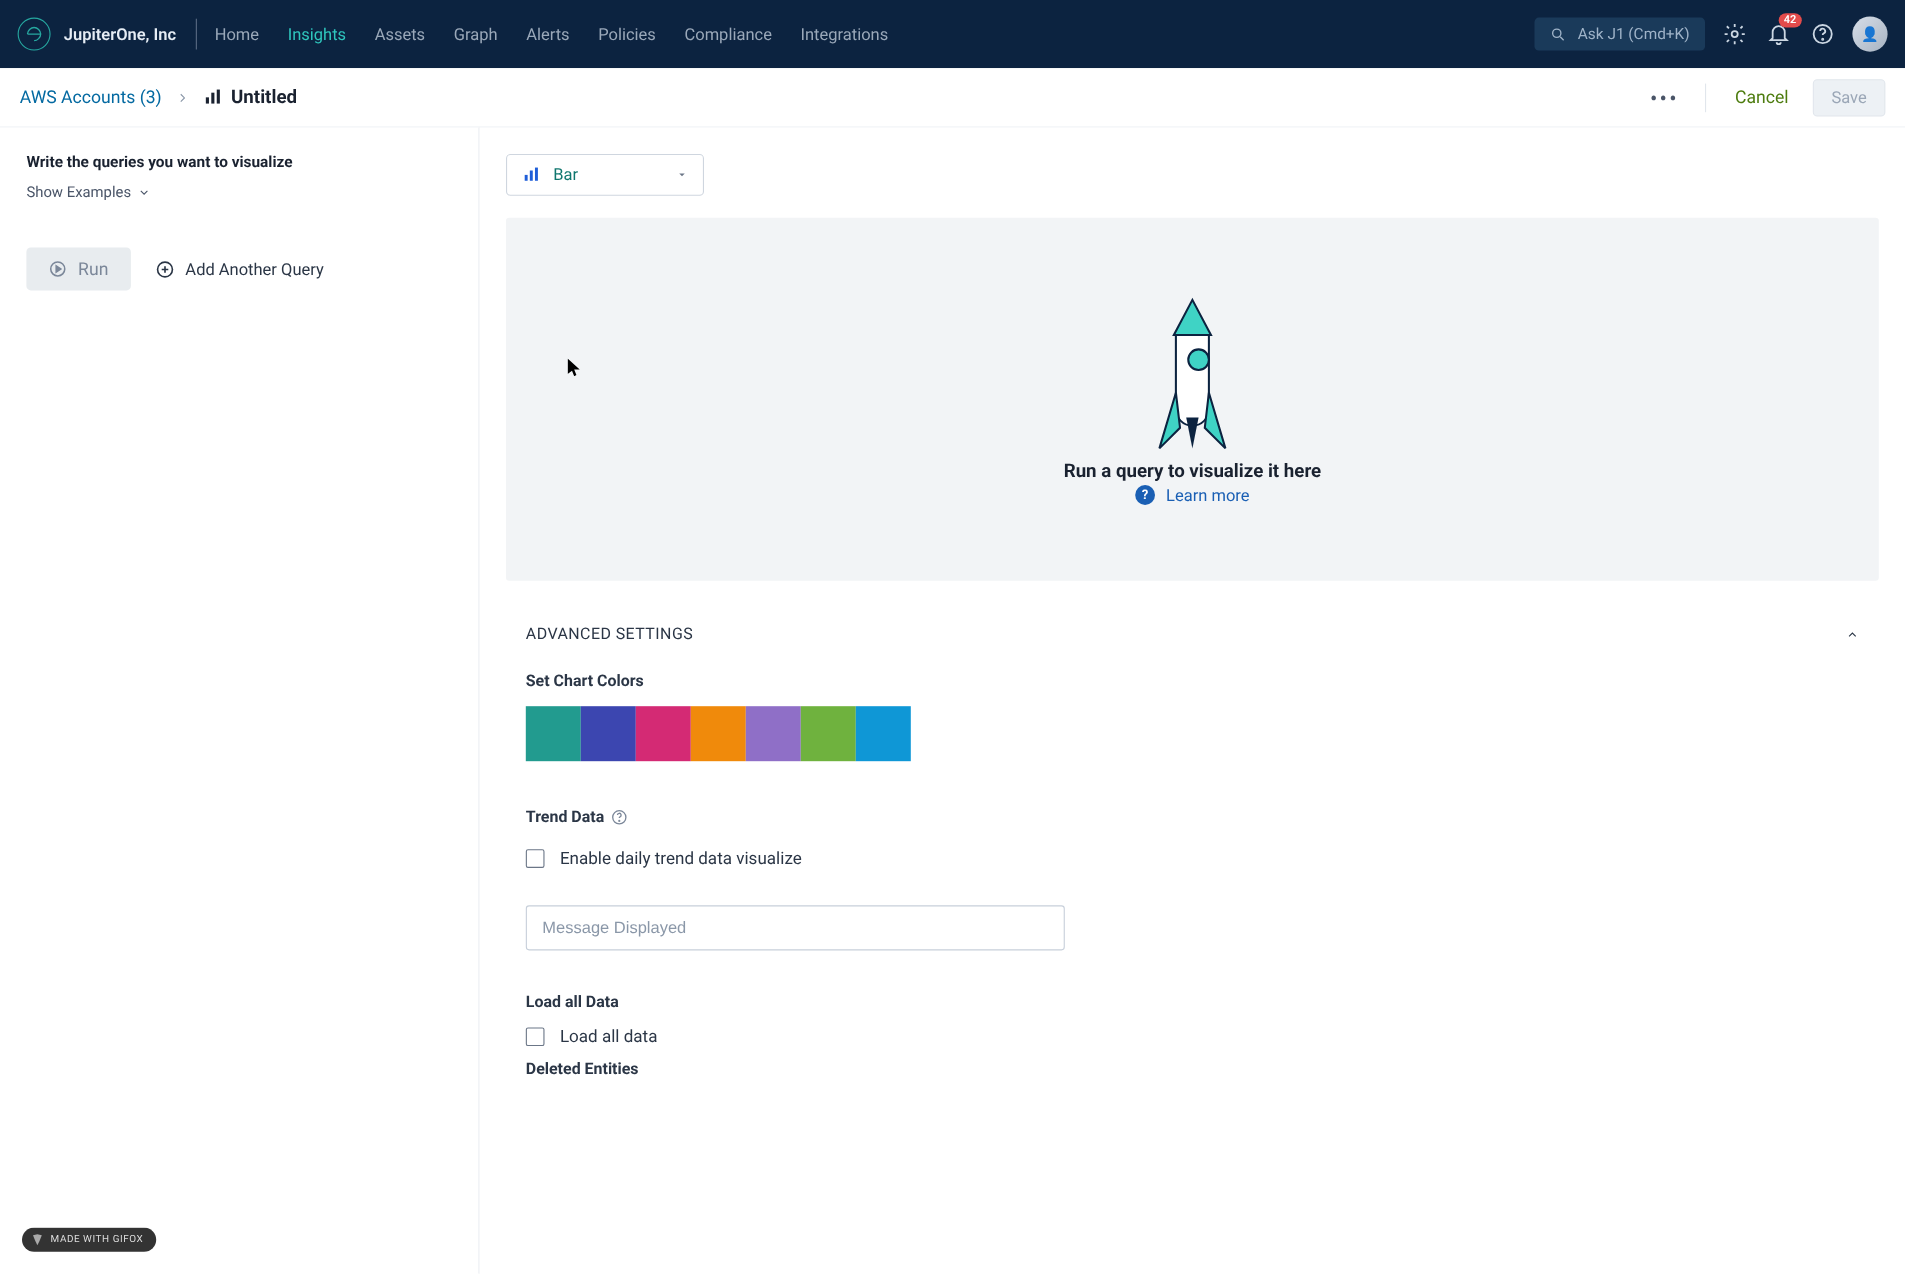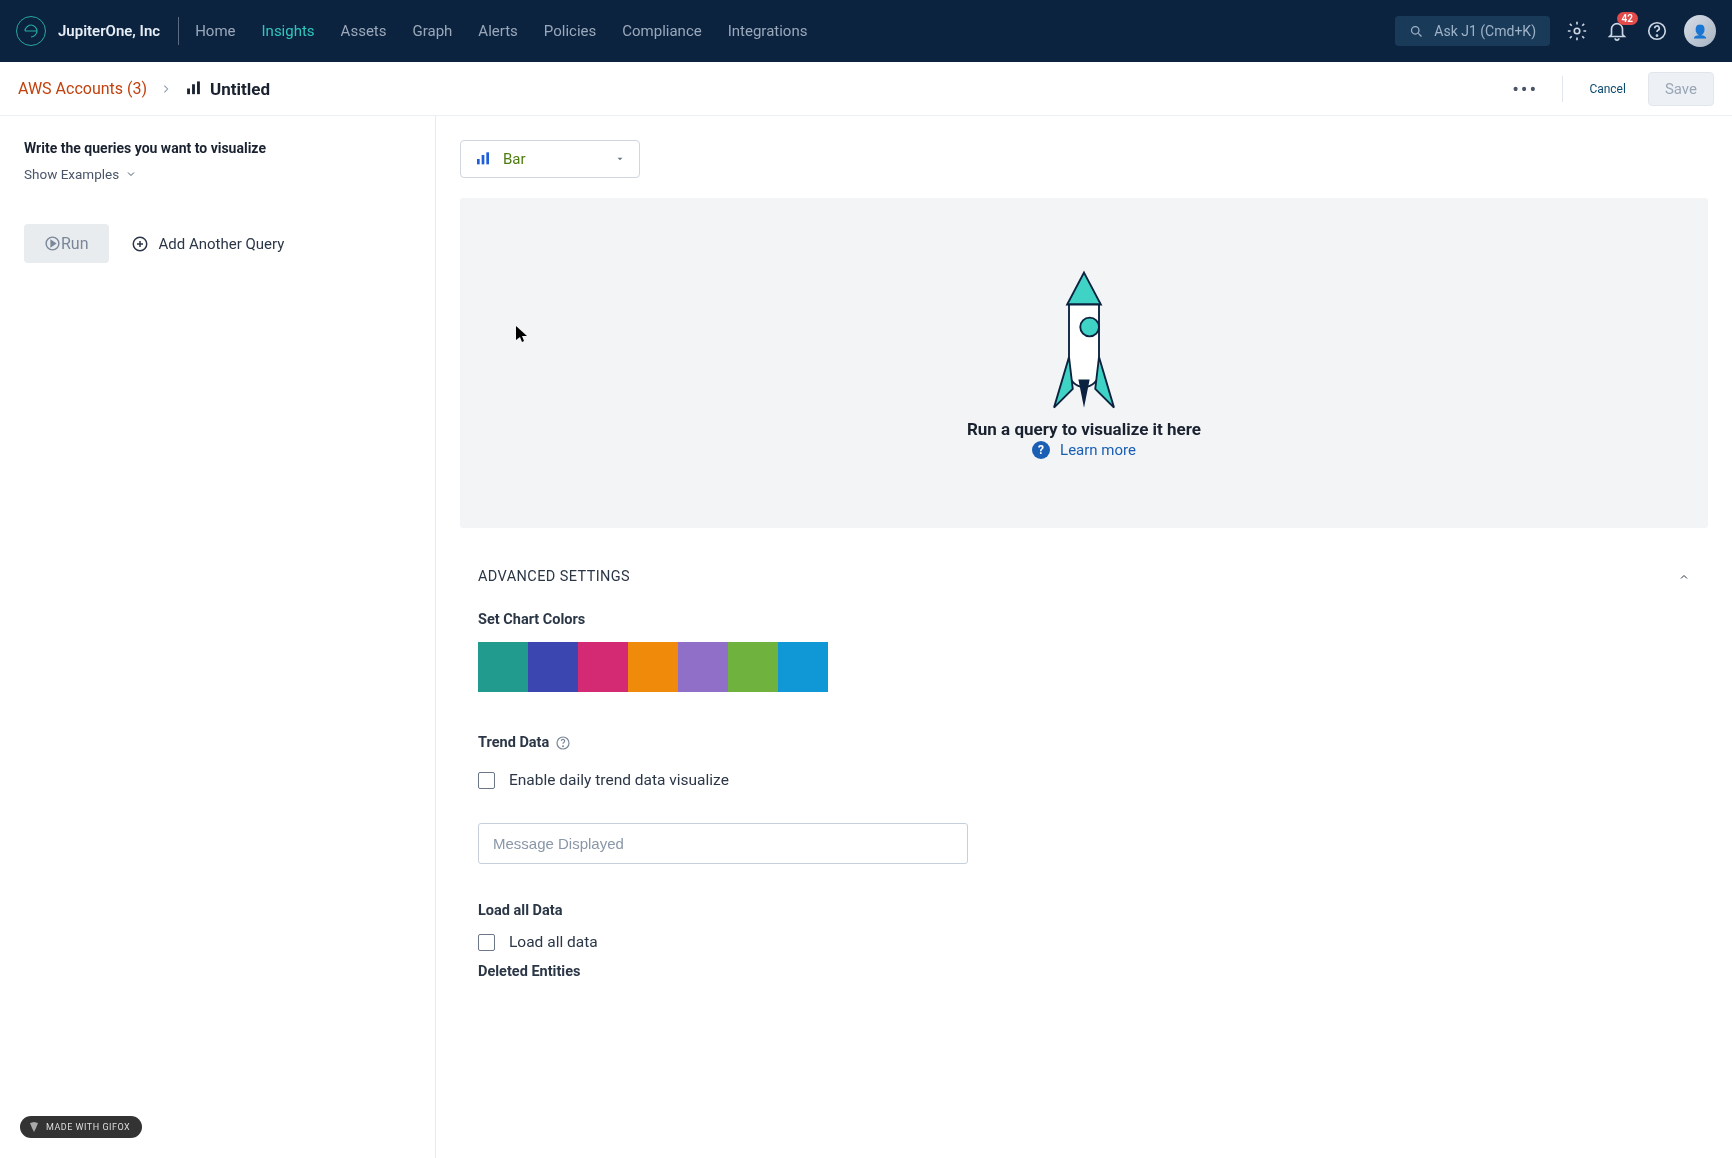--- a/index.html
+++ b/index.html
@@ -18,53 +18,53 @@
   .topbar-right { margin-left: auto; display: flex; align-items: center; gap: 14px; }
   .search-pill { background: #1a3a5a; border-radius: 4px; display: flex; align-items: center; gap: 10px; padding: 7px 14px; color: #9fb3c8; cursor: pointer; }
   .search-pill span { font-size: 14px; }
   .icon-btn { width: 26px; height: 26px; display: flex; align-items: center; justify-content: center; color: #cbd6e2; cursor: pointer; position: relative; }
   .icon-btn svg { width: 22px; height: 22px; stroke: currentColor; fill: none; stroke-width: 1.8; }
   .badge { position: absolute; top: -6px; right: -8px; background: #e34b4b; color: #fff; font-size: 10px; font-weight: 600; padding: 1px 5px; border-radius: 8px; }
   .avatar { width: 32px; height: 32px; border-radius: 50%; background: linear-gradient(135deg,#d7dee8,#a7b3c2); display:flex;align-items:center;justify-content:center;color:#3a4659;font-size:13px;font-weight:600; }
 
   
   .subbar { height: 54px; border-bottom: 1px solid #eceff3; display: flex; align-items: center; padding: 0 18px; background:#fff; }
-  .crumb { color: #c2410c; font-size: 16px; cursor: pointer; }
+  .crumb { color: #0369a1; font-size: 16px; cursor: pointer; }
   .chev { color: #8a97a8; margin: 0 14px; }
   .bar-icon { display: inline-flex; align-items: center; margin-right: 8px; }
   .bar-icon svg { width: 17px; height: 17px; fill: #1a2230; }
   .title { font-size: 17px; font-weight: 700; color: #1a2230; }
   .sub-right { margin-left: auto; display: flex; align-items: center; gap: 12px; }
   .vsep { width:1px;height:26px;background:#e1e6ec;margin:0 4px; }
-  .btn-txt { font-size: 12px; color: #0c4a6e; padding: 6px 10px; cursor: pointer; border-radius:4px; }
+  .btn-txt { font-size: 16px; color: #4d7c0f; padding: 6px 10px; cursor: pointer; border-radius:4px; }
   .btn-save { font-size: 15px; background:#edf1f5;color:#9aa6b6;padding:7px 16px;border-radius:4px;border:1px solid #e1e6ec;cursor:not-allowed; }
   .more-dots { font-size:20px; color:#4a5568; padding: 0 8px; cursor:pointer; letter-spacing:2px; }
 
   
   .main { display: flex; height: calc(100% - 116px); }
   .leftcol { width: 436px; border-right: 1px solid #e6eaef; padding: 24px; background:#fff; }
   .leftcol h3 { font-size: 14px; font-weight: 700; margin-bottom: 8px; }
   .show-ex { font-size: 13.5px; color: #4a5568; cursor: pointer; display: inline-flex; align-items: center; gap: 6px; margin-bottom: 22px; }
   .show-ex svg { width:12px;height:12px;stroke:#4a5568;fill:none;stroke-width:2; }
   .qcard { border:1px solid #d3dbe4; border-radius:4px; padding:12px 14px 14px; }
   .qhdr { display:flex;justify-content:space-between;align-items:center;margin-bottom:10px; }
   .qhdr span { font-size:15.5px;color:#2b3646; }
   .qhdr svg { width:16px;height:16px;stroke:#4a5568;fill:none;stroke-width:2;cursor:pointer; }
   .editor { border:1px solid #e1e6ec; border-radius:3px; display:flex; height:62px; }
   .gutter { width:42px;background:#f3f5f8;border-right:1px solid #e9edf1;display:flex;justify-content:center;padding-top:6px;color:#8a97a8;font-size:13px;font-family:monospace; }
   .code-area { flex:1;padding:6px 8px;font-family:monospace;font-size:13px;position:relative; }
   .code-area::before { content:"";position:absolute;left:8px;top:7px;width:1px;height:15px;background:#2b3646; }
   .qactions { display:flex;align-items:center;gap:22px;margin-top:20px; }
-  .run-btn { background:#e8ecef;border-radius:4px;padding:10px 20px;display:inline-flex;align-items:center;color:#7b8799;cursor:not-allowed; }
+  .run-btn { background:#e8ecef;border-radius:4px;padding:10px 20px;display:inline-flex;align-items:center;gap:10px;color:#7b8799;cursor:not-allowed; }
   .run-btn svg { width:17px;height:17px;stroke:#7b8799;fill:none;stroke-width:2; }
   .add-btn { display:inline-flex;align-items:center;gap:10px;color:#2b3646;font-size:15px;cursor:pointer; }
   .add-btn svg { width:18px;height:18px;stroke:#2b3646;fill:none;stroke-width:2; }
 
   .rightcol { flex:1; overflow-y:auto; padding: 24px 24px 40px; background:#fff; }
-  .viz-select { border:1px solid #cfd6df;border-radius:4px;padding:9px 14px;width:180px;display:flex;align-items:center;gap:12px;color:#4d7c0f;font-size:15px;cursor:pointer; }
+  .viz-select { border:1px solid #cfd6df;border-radius:4px;padding:9px 14px;width:180px;display:flex;align-items:center;gap:12px;color:#0f766e;font-size:15px;cursor:pointer; }
   .viz-select svg.vicon { width:16px;height:16px;fill:#1f5ed8; }
   .viz-select svg.caret { margin-left:auto;width:10px;height:10px;fill:#6b7687; }
   .preview { margin-top:20px;background:#f2f4f6;border-radius:3px;height:330px;display:flex;flex-direction:column;align-items:center;justify-content:center;gap:2px; }
   .rocket { width:76px;height:150px; }
   .preview .ptxt { font-size:17px;font-weight:700;color:#1a2230; }
   .learn { display:flex;align-items:center;gap:10px;font-size:15px;color:#1a5fb4;cursor:pointer; }
   .learn .qmark { width:18px;height:18px;border-radius:50%;background:#1a5fb4;color:#fff;display:flex;align-items:center;justify-content:center;font-size:12px;font-weight:700; }
 
   .adv { margin-top:40px;padding:0 18px; }
   .adv-hdr { display:flex;justify-content:space-between;align-items:center;margin-bottom:26px;cursor:pointer; }

